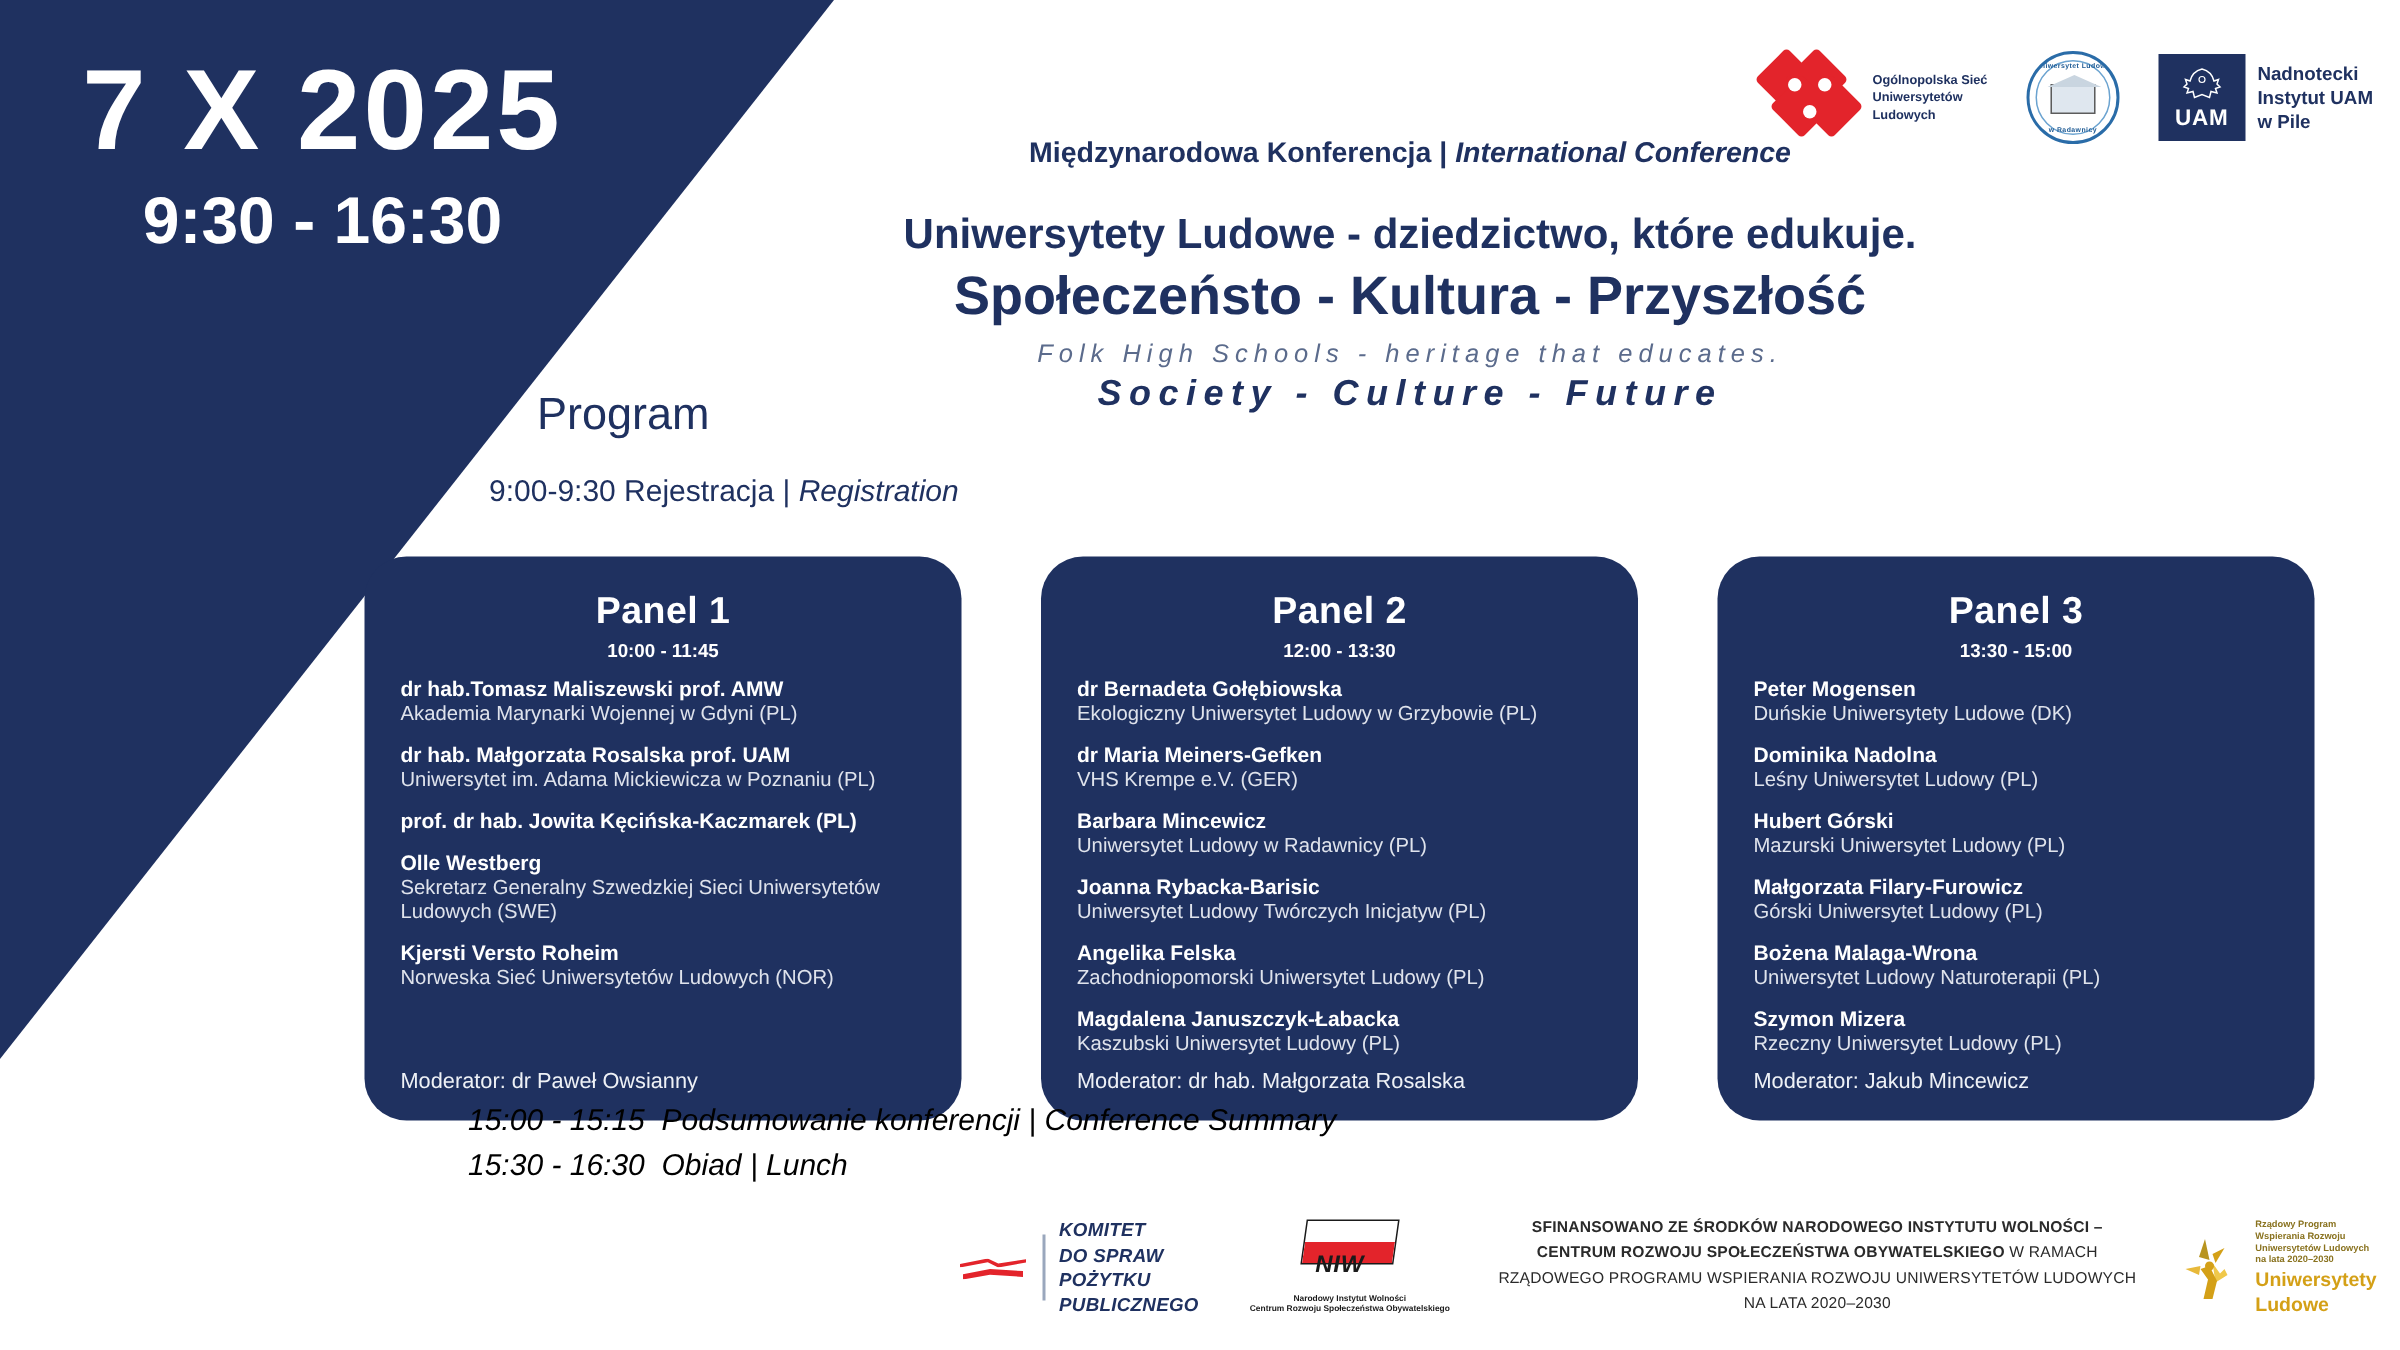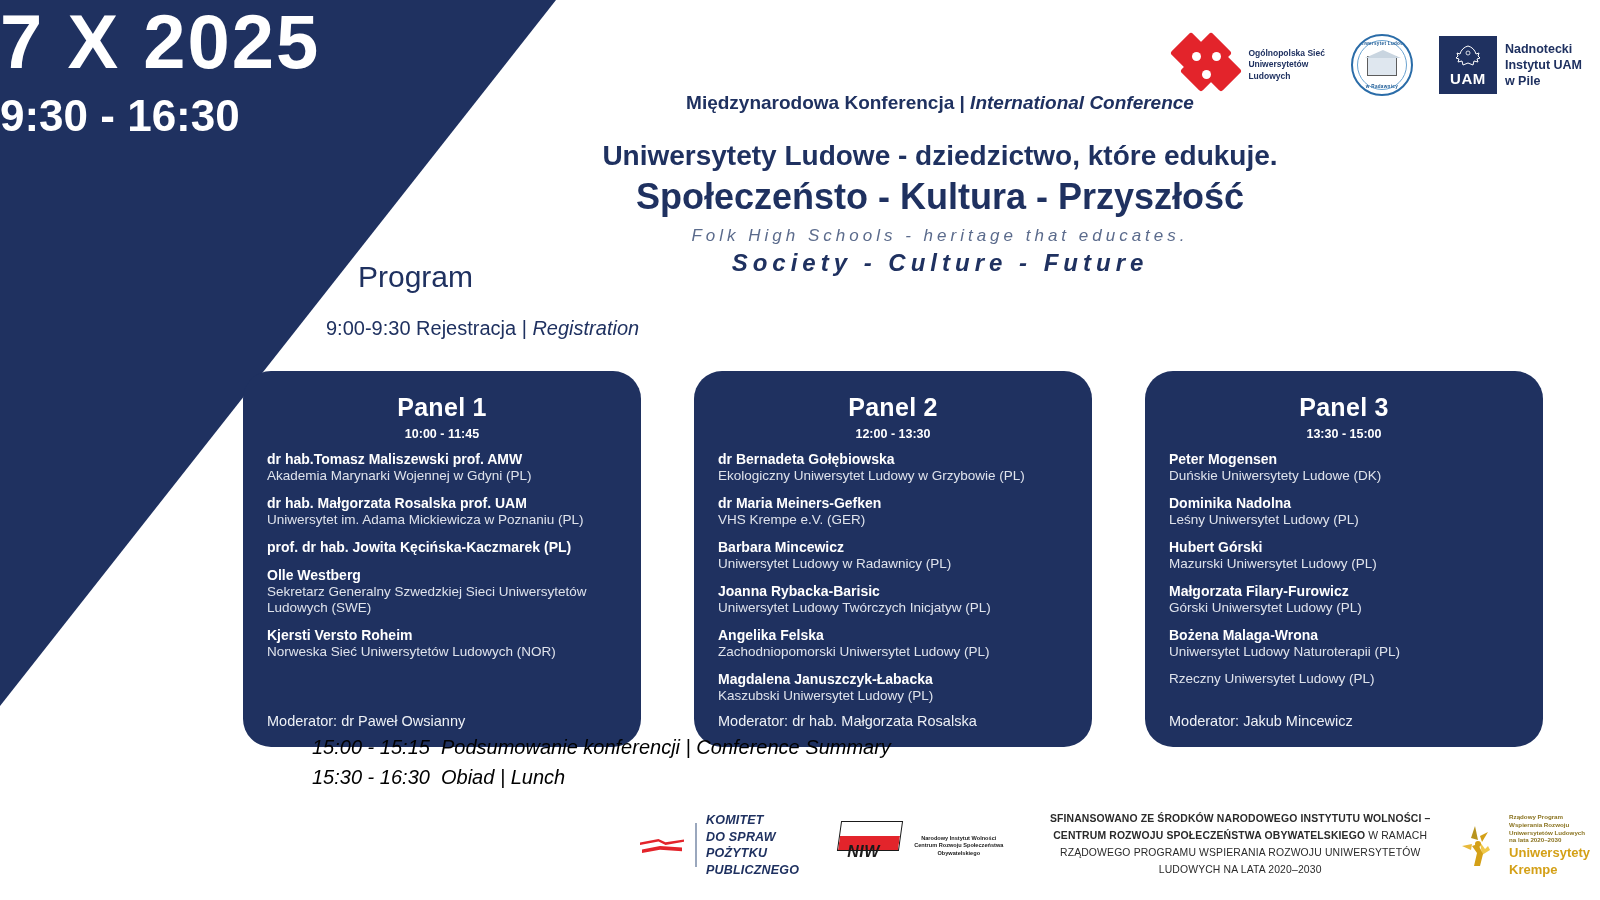--- a/index.html
+++ b/index.html
@@ -14,21 +14,21 @@
 
   
   #diagonal-wedge{
     position:absolute; left:0; top:0; width:600px; height:720px;
     background:#1f3160;
     clip-path:polygon(0 0, 556px 0, 0 706px);
     z-index:1;
   }
 
   
-  #date-block{ position:absolute; left:0; top:2px; width:430px; z-index:3; }
+  #date-block{ position:absolute; left:0; top:34px; width:430px; z-index:3; text-align:center;}
   #date-main{
     font-size:76px; font-weight:bold; color:#ffffff; letter-spacing:2px; line-height:1.05;
   }
   #date-time{
     font-size:44px; font-weight:bold; color:#ffffff; line-height:1.1; margin-top:10px;
   }
 
   
   #logo-row{
     position:absolute; right:18px; top:20px; height:90px;
@@ -156,21 +156,21 @@
     position:absolute; left:0; top:8px; width:44px; height:6px; background:#e3242b;
     clip-path:polygon(0 60%, 42% 0, 58% 55%, 100% 8%, 100% 45%, 58% 100%, 42% 42%, 0 100%);
   }
   .pl-flag-swoosh .s2{
     position:absolute; left:2px; top:15px; width:40px; height:7px; background:#e3242b;
     clip-path:polygon(0 50%, 45% 0, 100% 20%, 100% 75%, 45% 55%, 0 100%);
   }
   .kdspp-divider{ width:2px; height:44px; background:#9aa7bd; }
   .kdspp-text{ font-size:12.5px; font-weight:bold; color:#1f3160; line-height:1.32; letter-spacing:.2px; }
 
-  .niw{ display:flex; flex-direction:row; align-items:center; margin-left:34px; }
+  .niw{ display:flex; flex-direction:column; align-items:center; margin-left:34px; }
   .niw-mark{ width:74px; height:48px; position:relative; }
   .niw-flagbox{
     position:absolute; left:6px; top:0; width:62px; height:30px; border:1.6px solid #1a1a1a;
     transform:skewX(-8deg); overflow:hidden; background:#fff;
   }
   .niw-flagbox .red{ position:absolute; left:0; bottom:0; width:100%; height:50%; background:#e3242b; }
   .niw-word{
     position:absolute; left:14px; top:22px; font-size:16px; font-weight:bold;
     color:#1a1a1a; font-style:italic; letter-spacing:.5px;
   }
@@ -331,20 +331,21 @@
     </div>
     <div class="speaker">
       <div class="speaker-name">Małgorzata Filary-Furowicz</div>
       <div class="speaker-org">Górski Uniwersytet Ludowy (PL)</div>
     </div>
     <div class="speaker">
       <div class="speaker-name">Bożena Malaga-Wrona</div>
       <div class="speaker-org">Uniwersytet Ludowy Naturoterapii (PL)</div>
     </div>
     <div class="speaker">
+      <div class="speaker-name">Szymon Mizera</div>
       <div class="speaker-org">Rzeczny Uniwersytet Ludowy (PL)</div>
     </div>
     <div class="panel-moderator">Moderator: Jakub Mincewicz</div>
   </div>
 
 </div>
 
 <div id="bottom-schedule">
   <div>
     <span>15:00 - 15:15</span>
@@ -399,17 +400,17 @@
         <path d="M20 22 L25 32 L22 44 L16 44 L19 31 L14 24 Z" fill="#d4a017"></path>
         <circle cx="20" cy="22" r="3" fill="#d4a017"></circle>
       </svg>
     </div>
     <div class="ul-text">
       <div class="ul-prog">Rządowy Program</div>
       <div class="ul-prog">Wspierania Rozwoju</div>
       <div class="ul-prog">Uniwersytetów Ludowych</div>
       <div class="ul-prog yr">na lata 2020–2030</div>
       <div class="ul-name">Uniwersytety</div>
-      <div class="ul-name">Krempe</div>
+      <div class="ul-name">Ludowe</div>
     </div>
   </div>
 
 </div>
 
 </body></html>

